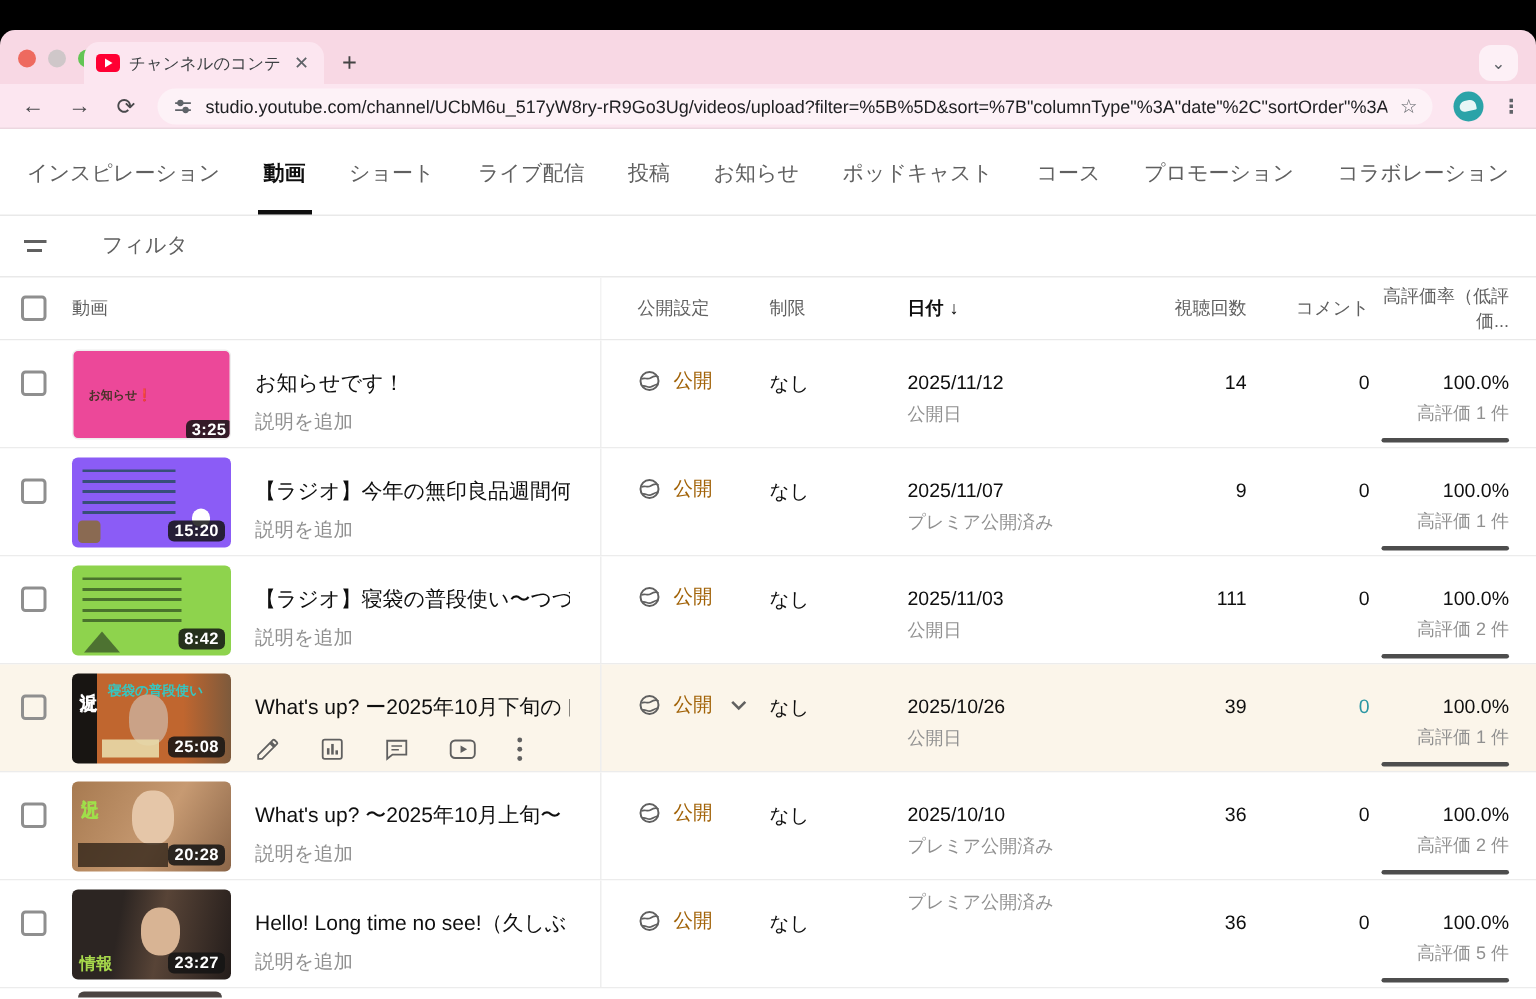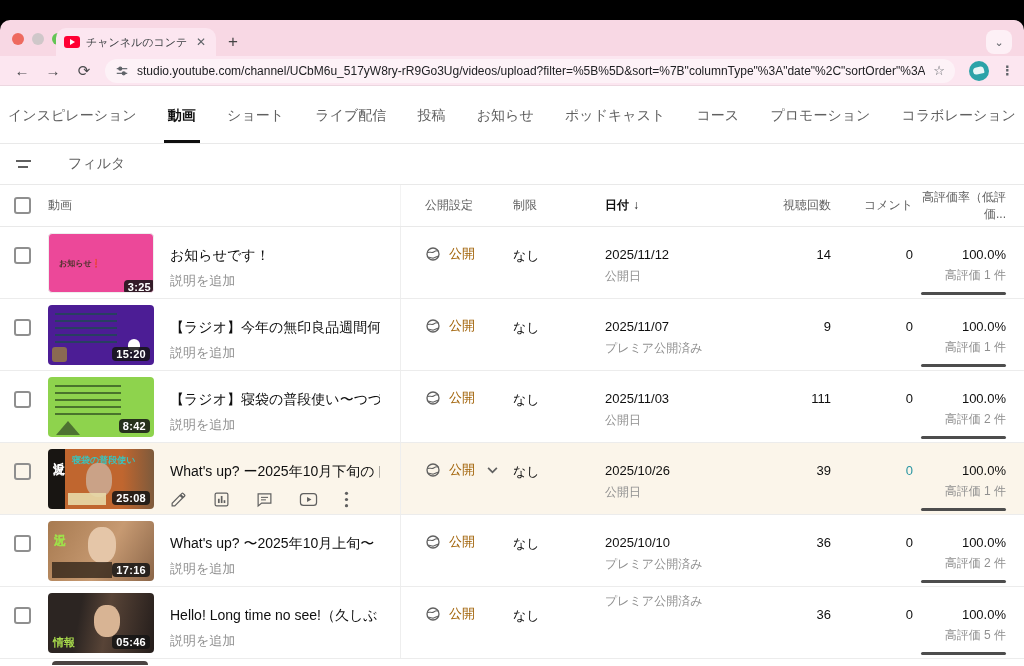--- a/index.html
+++ b/index.html
@@ -33,21 +33,21 @@
   .url-text { font-size:12px; color:#202124; white-space:nowrap; overflow:hidden; flex:1; }
   .star-ico { color:#5f6368; font-size:13px; flex:none; }
   .avatar { width:20px; height:20px; border-radius:50%; background:#2ba3a8; margin-left:14px; position:relative; flex:none; }
   .avatar::after { content:""; position:absolute; left:4px; top:6px; width:11px; height:7px;
     background:#e8f6f6; border-radius:5px 5px 1px 4px; transform:rotate(-12deg); }
   .kebab-chrome { color:#5f6368; font-size:13px; margin-left:12px; letter-spacing:0; font-weight:700; }
 
   
   .page { position:absolute; top:86px; left:0; width:1024px; height:580px; background:#fff; }
 
-  .nav-tabs { display:flex; justify-content:space-between; align-items:flex-end; padding:0 8px;
+  .nav-tabs { display:flex; justify-content:space-between; align-items:flex-end; padding:0 18px;
     height:58px; border-bottom:1px solid #e9e9e9; }
   .nav-tab { font-size:14px; color:#606060; padding-bottom:18px; position:relative; white-space:nowrap; }
   .nav-tab.active { color:#0f0f0f; font-weight:700; }
   .nav-tab.active::after { content:""; position:absolute; left:-4px; right:-4px; bottom:0; height:3px; background:#0f0f0f; }
 
   .filter-row { height:41px; display:flex; align-items:center; border-bottom:1px solid #e9e9e9; padding-left:16px; }
   .filter-icon { width:16px; height:10px; position:relative; }
   .filter-icon::before { content:""; position:absolute; top:1px; left:0; width:15px; height:2px; background:#606060; }
   .filter-icon::after { content:""; position:absolute; top:7px; left:2px; width:10px; height:2px; background:#606060; }
   .filter-label { margin-left:36px; font-size:14px; color:#606060; }
@@ -82,21 +82,21 @@
   .teal { color:#2b96a3; }
 
   .thumb { width:106px; height:60px; border-radius:4px; position:relative; flex:none; overflow:hidden; }
   .duration { position:absolute; right:4px; bottom:4px; background:rgba(20,20,20,.85); color:#fff;
     font-size:11px; font-weight:700; padding:1px 4px; border-radius:4px; letter-spacing:.3px; }
 
   .thumb-r1 { background:#ec4899; border:1px solid #eee; }
   .t1-label { position:absolute; left:10px; top:24px; font-size:8px; font-weight:700; color:#4a332a; }
   .thumb-r1 .duration { right:-2px; bottom:-2px; }
 
-  .thumb-r2 { background:#4c1d95;padding-left:44px; }
+  .thumb-r2 { background:#8b5cf6;padding-left:44px; }
   .t-lines { position:absolute; left:7px; top:8px; width:62px; height:34px;
     background:repeating-linear-gradient(#1c4a50 0 2px, transparent 2px 7px); opacity:.75; }
   .t2-rabbit { position:absolute; right:14px; bottom:14px; width:12px; height:12px; background:#fff; border-radius:50% 50% 40% 40%; }
   .t2-photo { position:absolute; left:4px; bottom:3px; width:15px; height:15px; border-radius:3px; background:#8a6a52; }
 
   .thumb-r3 { background:#8ed34d; }
   .t3-lines { position:absolute; left:7px; top:8px; width:66px; height:30px;
     background:repeating-linear-gradient(#2c4a1e 0 2px, transparent 2px 7px); opacity:.7; }
   .t3-mtn { position:absolute; left:8px; bottom:2px; width:0; height:0;
     border-left:12px solid transparent; border-right:12px solid transparent; border-bottom:14px solid #3d5a2a; opacity:.8; }
@@ -427,21 +427,21 @@
 
     <div class="trow">
       <div class="col-check">
           <div class="checkbox"></div>
         </div>
       <div class="col-video">
         <div class="thumb thumb-r5">
           <div class="t5-vert">近況</div>
           <div class="t5-face"></div>
           <div class="t5-note"></div>
-          <div class="duration">17:16</div>
+          <div class="duration">20:28</div>
         </div>
         <div class="title-wrap">
           <div class="vid-title">What's up? 〜2025年10月上旬〜</div>
           <div class="vid-desc">説明を追加</div>
         </div>
       </div>
       <div class="col-meta">
         <div class="col-vis">
             <div class="vis-wrap">
           <svg class="globe" width="16" height="16" viewBox="0 0 24 24">
@@ -473,21 +473,21 @@
     </div>
 
     <div class="trow">
       <div class="col-check">
           <div class="checkbox"></div>
         </div>
       <div class="col-video">
         <div class="thumb thumb-r6">
           <div class="t6-face"></div>
           <div class="t6-label">情報</div>
-          <div class="duration">05:46</div>
+          <div class="duration">23:27</div>
         </div>
         <div class="title-wrap">
           <div class="vid-title">Hello! Long time no see!（久しぶりすぎて...</div>
           <div class="vid-desc">説明を追加</div>
         </div>
       </div>
       <div class="col-meta">
         <div class="col-vis">
             <div class="vis-wrap">
           <svg class="globe" width="16" height="16" viewBox="0 0 24 24">

